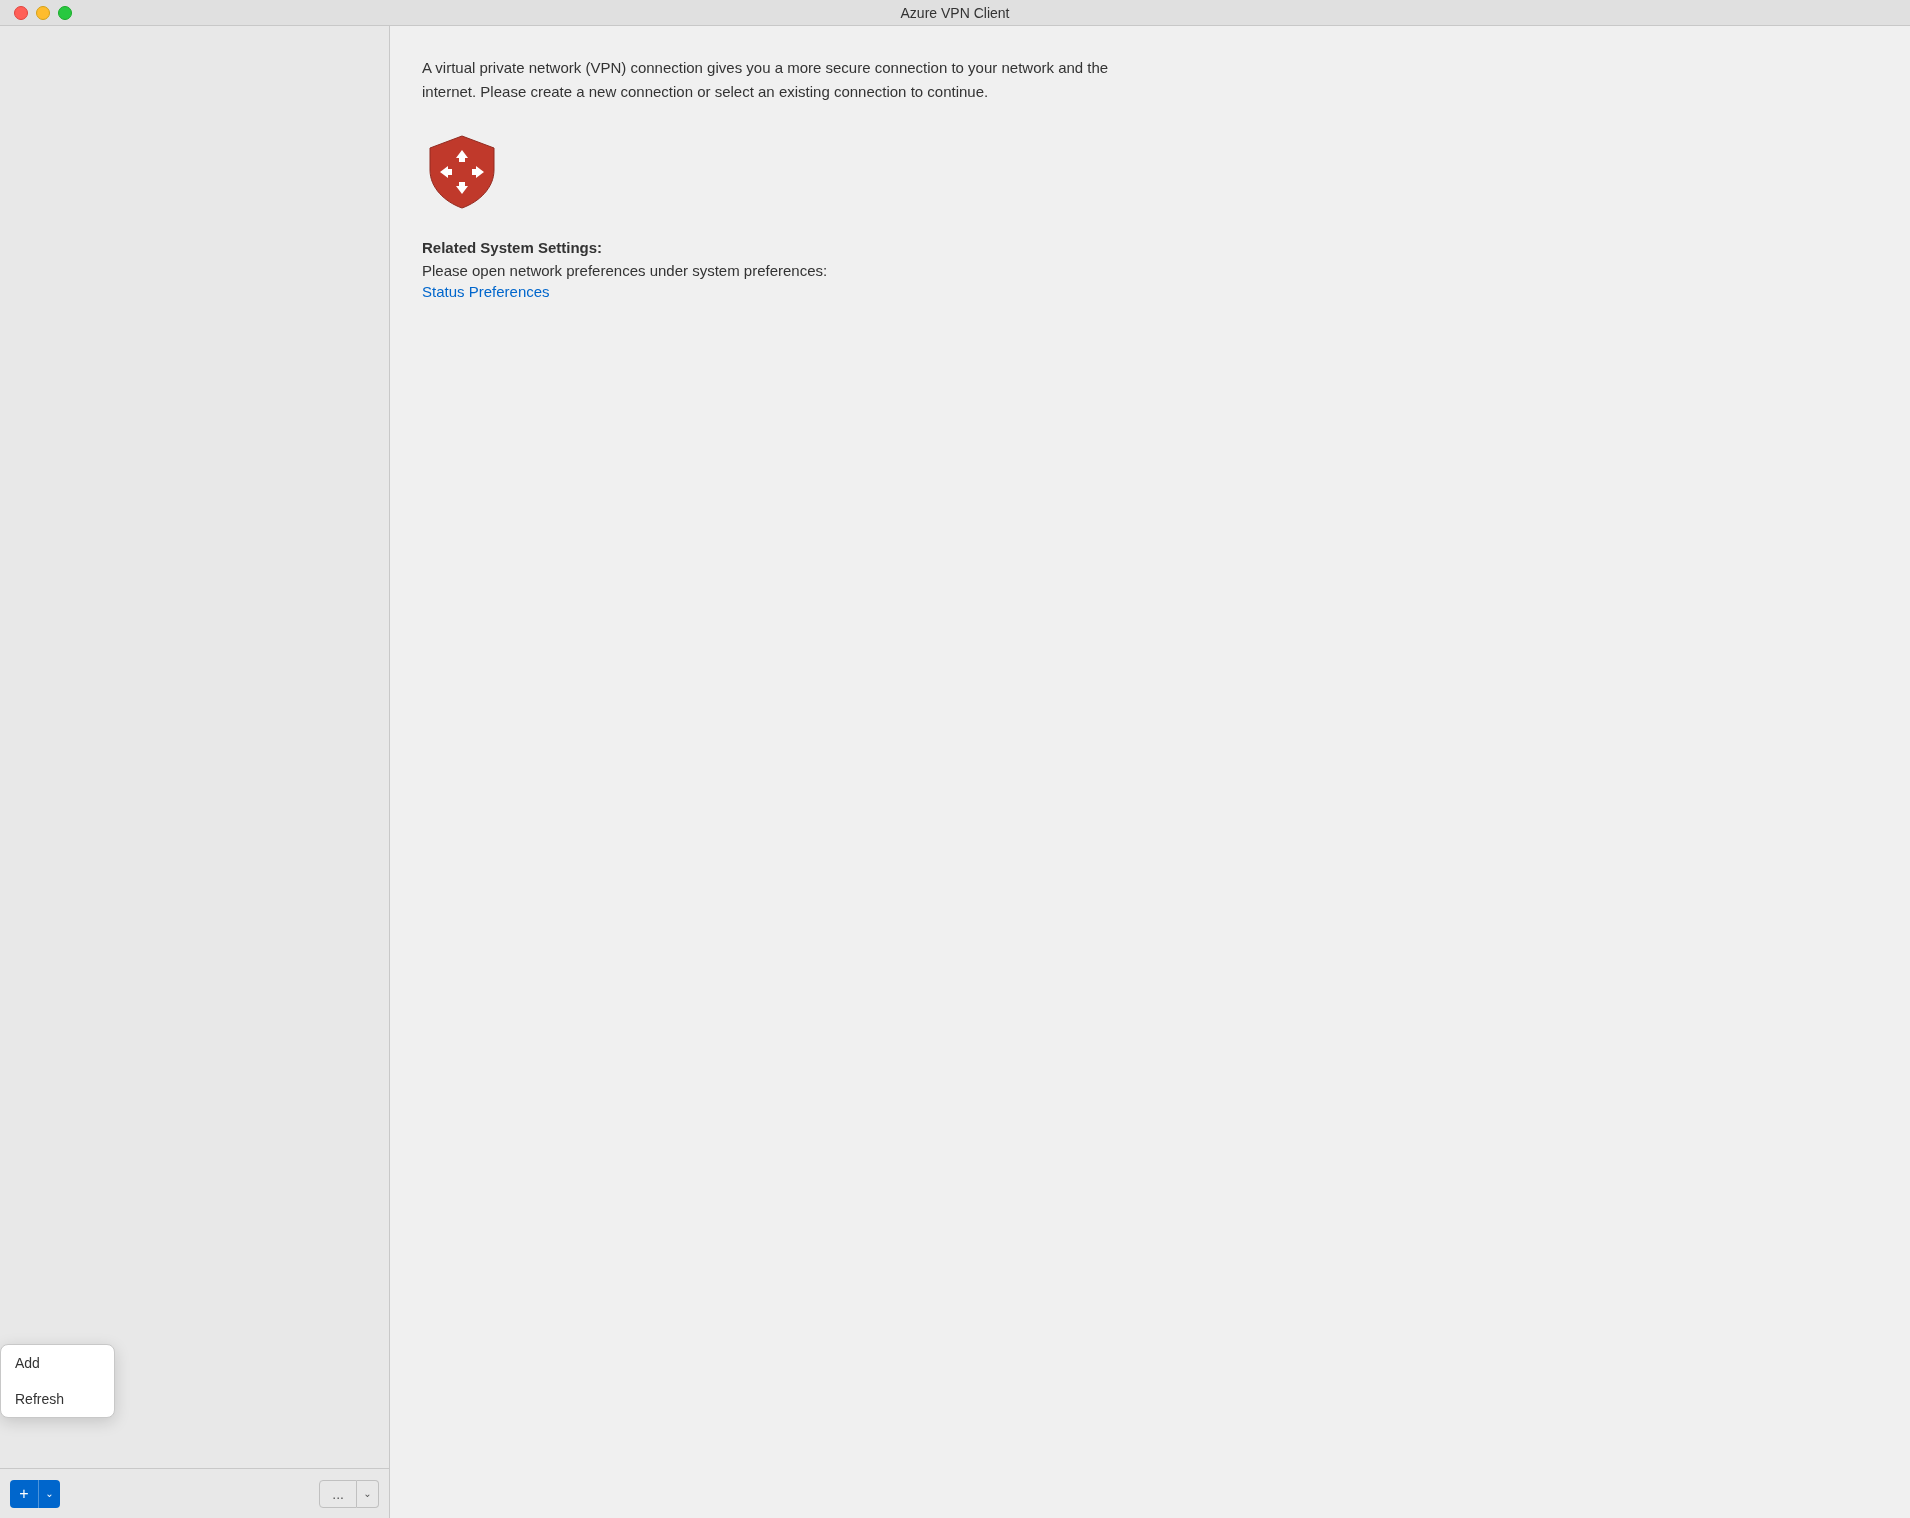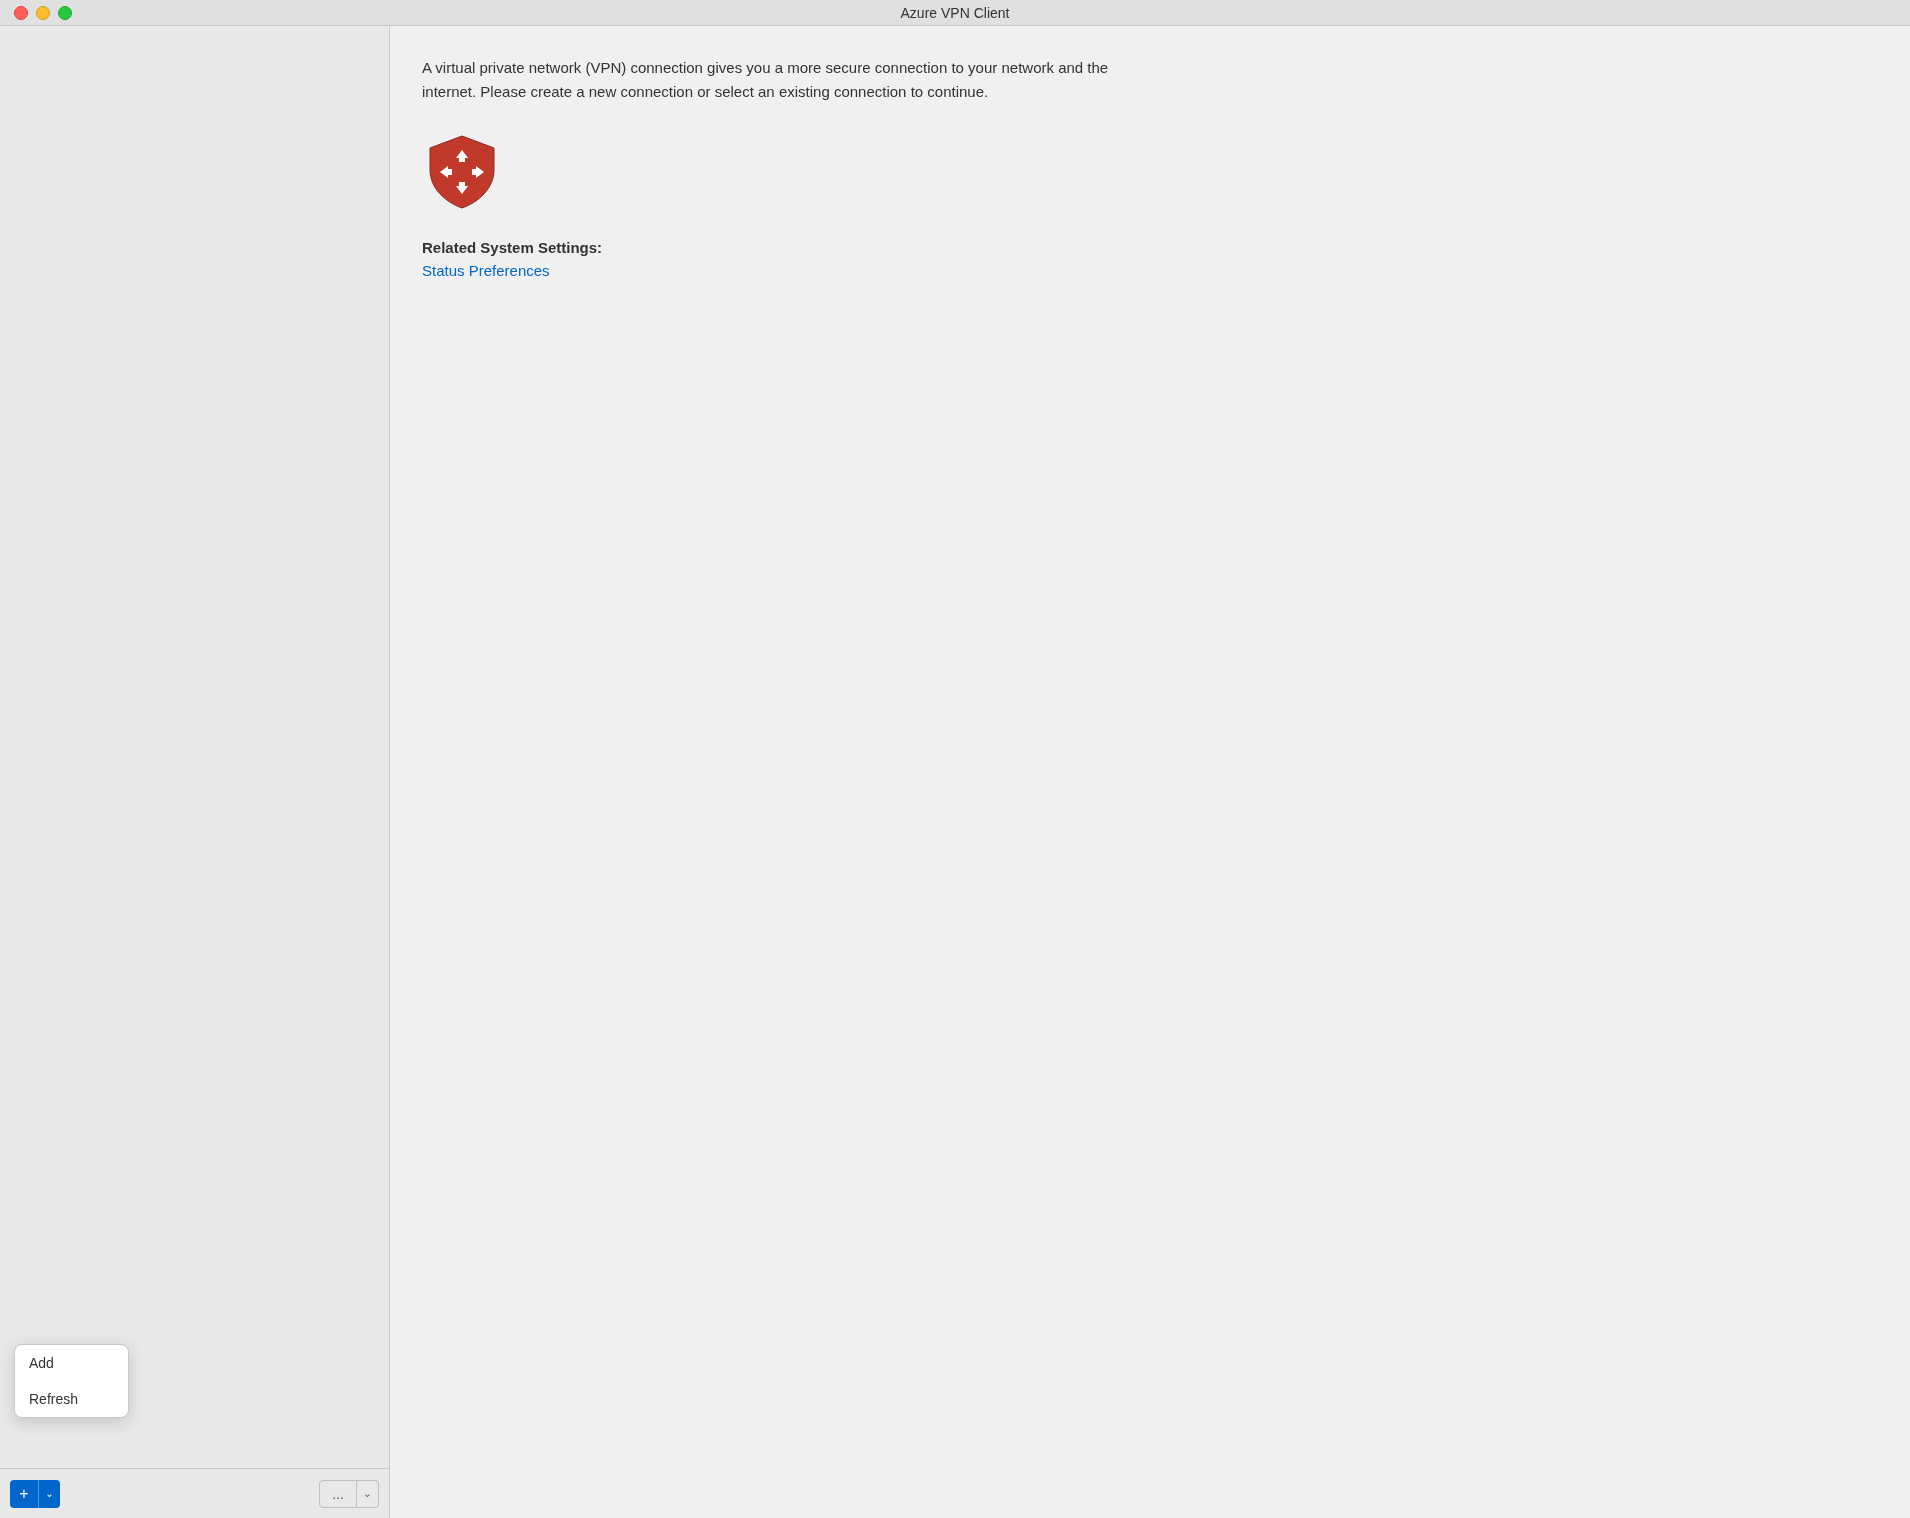--- a/index.html
+++ b/index.html
@@ -173,21 +173,21 @@
       justify-content: center;
       cursor: pointer;
       font-size: 10px;
       color: #555;
     }
 
     
     .dropdown-menu {
       position: absolute;
       bottom: 50px;
-      left: 14px;
+      left: 0;
       background: white;
       border: 1px solid #c8c8c8;
       border-radius: 8px;
       box-shadow: 0 4px 16px rgba(0,0,0,0.15);
       width: 115px;
       overflow: hidden;
       z-index: 100;
     }
 
     .dropdown-item {
@@ -342,20 +342,21 @@
 
             <polygon points="18,40 26,34 26,37 30,37 30,43 26,43 26,46"></polygon>
 
             <polygon points="62,40 54,34 54,37 50,37 50,43 54,43 54,46"></polygon>
           </g>
         </svg>
       </div>
 
       <div class="related-section">
         <p class="related-title">Related System Settings:</p>
+        <p class="related-desc">Please open network preferences under system preferences:</p>
         <a class="related-link" href="#">Status Preferences</a>
       </div>
     </div>
 
     <div class="divider"></div>
 
 
     <div class="divider"></div>
 
     <div class="logs-area">

